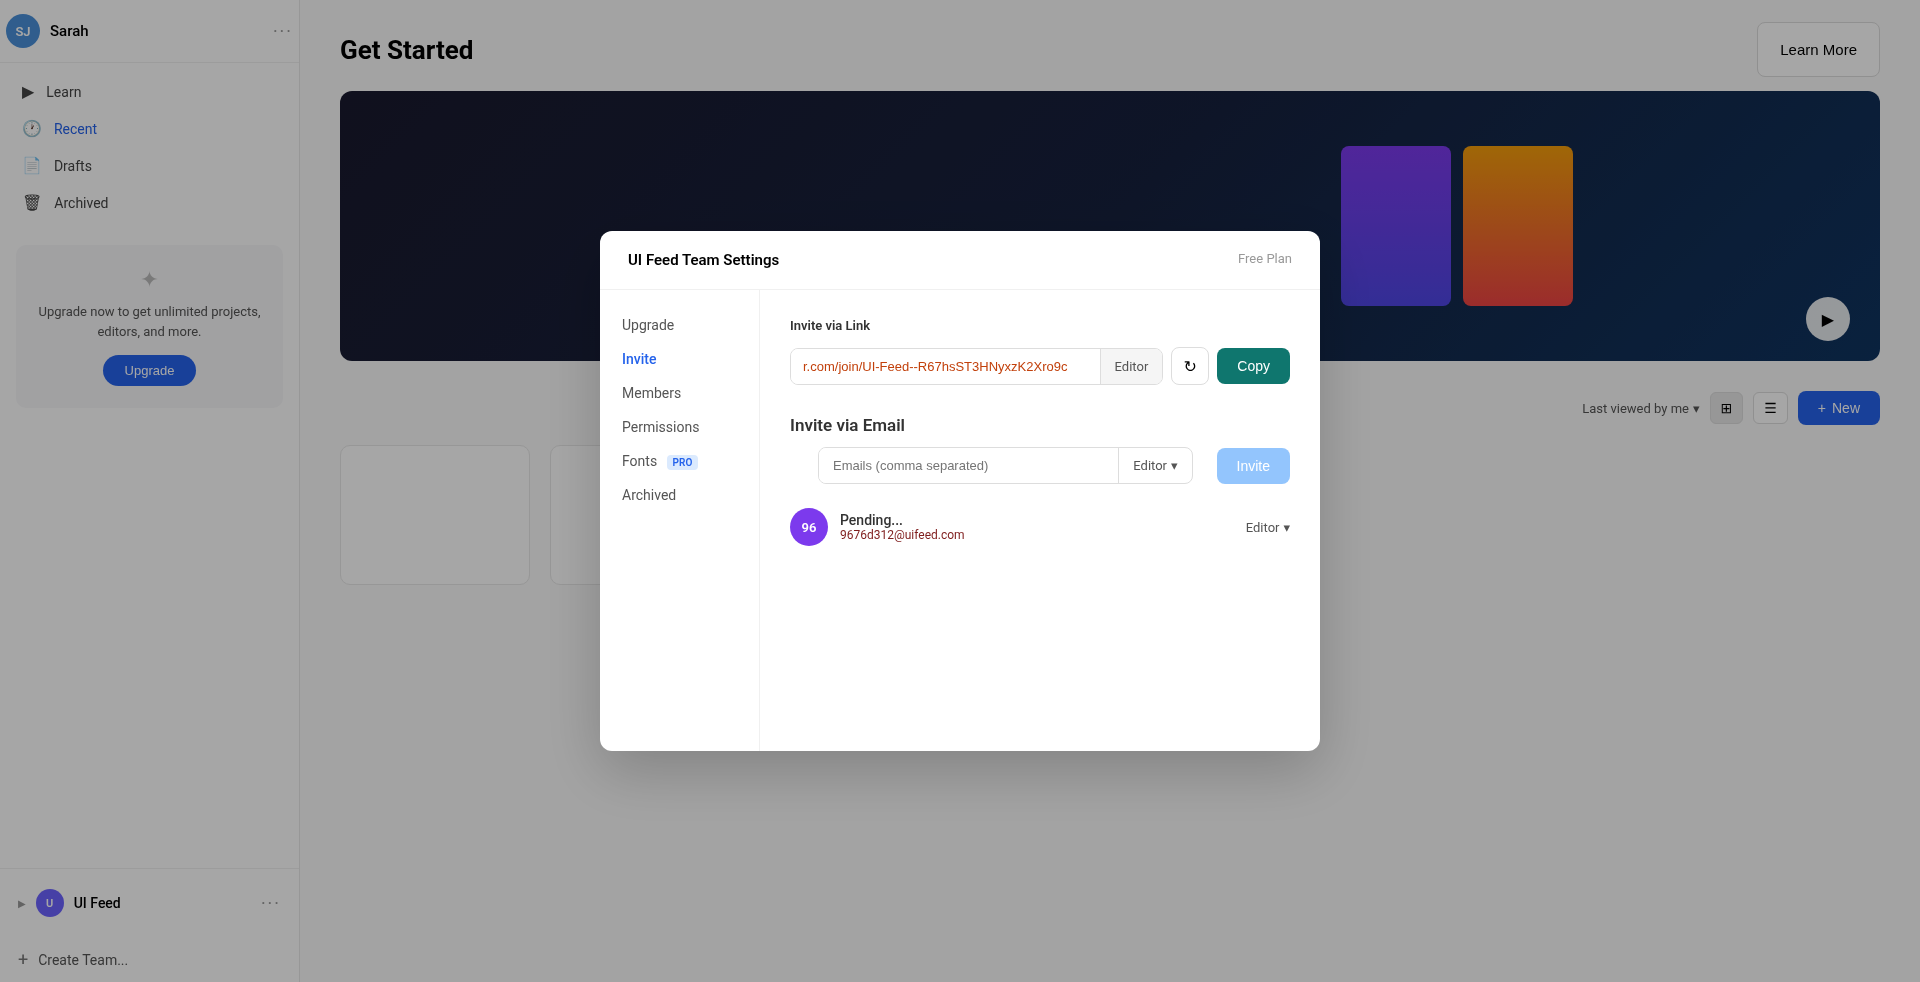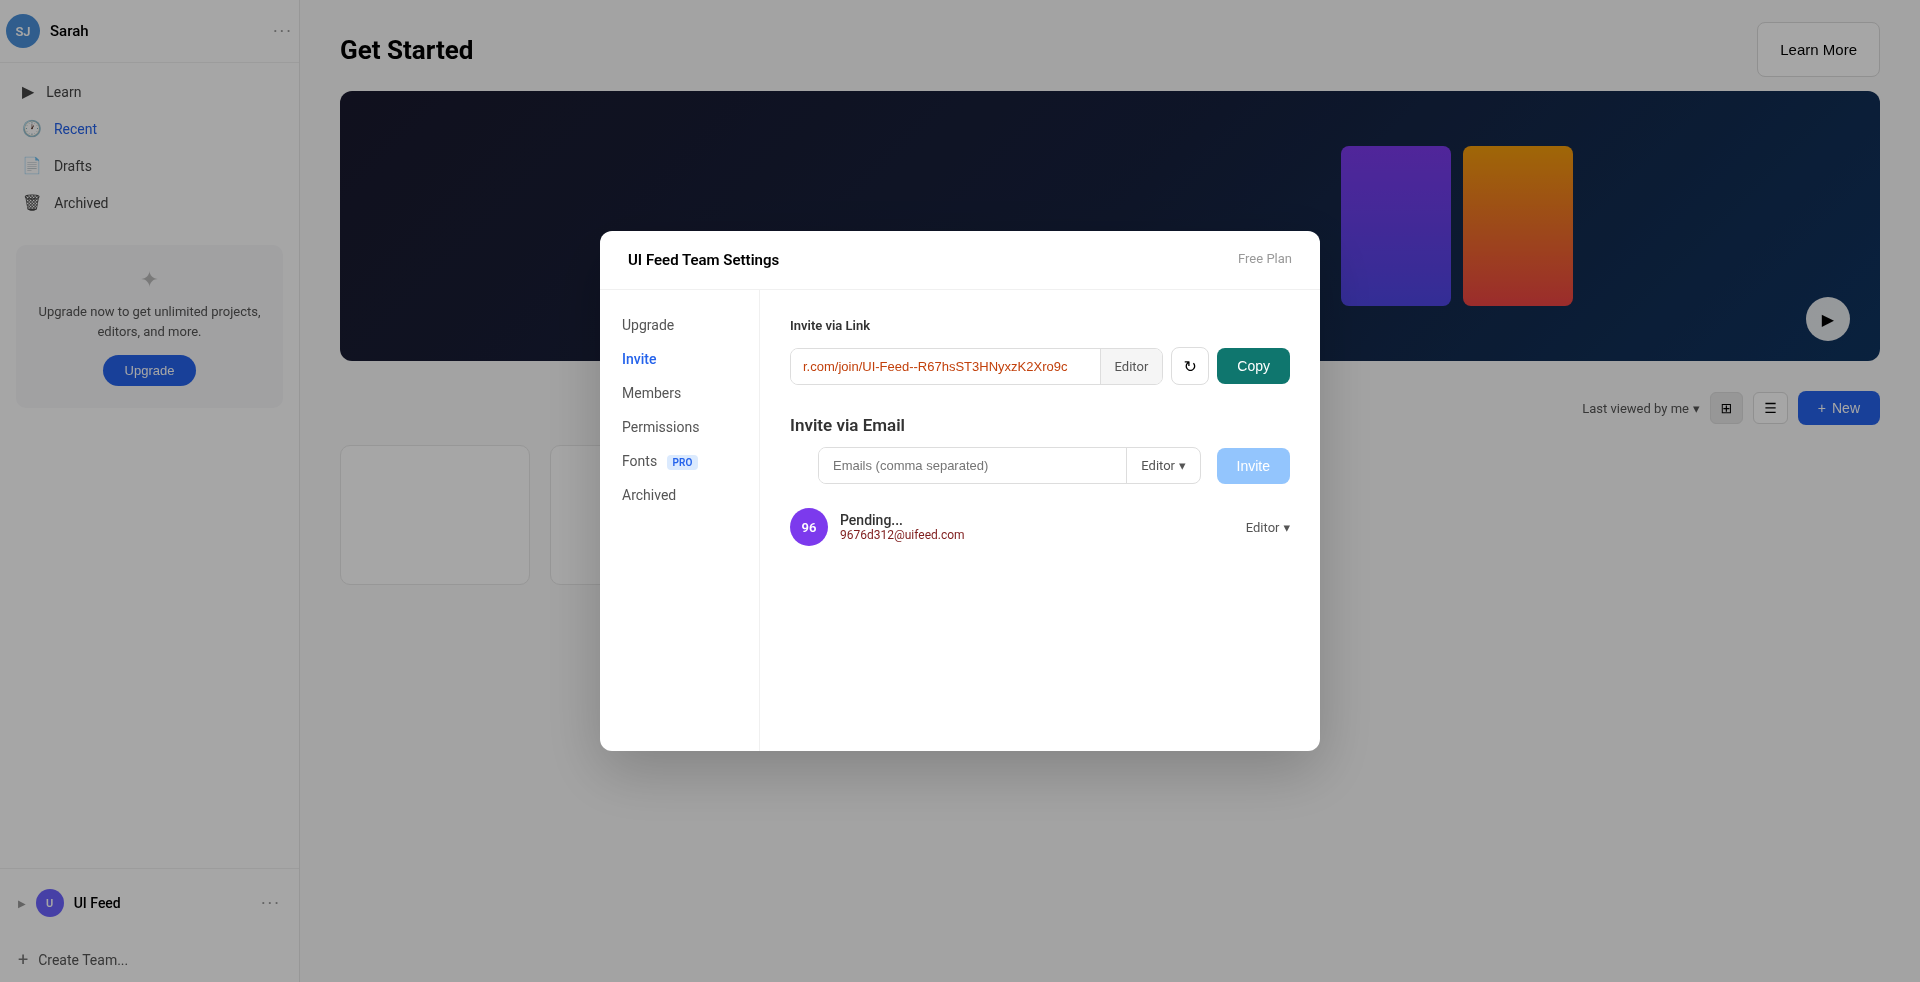--- a/index.html
+++ b/index.html
@@ -379,21 +379,21 @@
 
     .email-section-label {
       font-size: 17px;
       font-weight: 600;
       color: #333;
       margin-bottom: 12px;
     }
     .email-row {
       display: flex;
       align-items: center;
-      gap: 16px;
+      gap: 24px;
       margin-bottom: 24px;
       padding-left: 28px;
     }
     .email-input-wrap {
       flex: 1;
       display: flex;
       align-items: center;
       border: 1px solid #ddd;
       border-radius: 8px;
       overflow: hidden;

